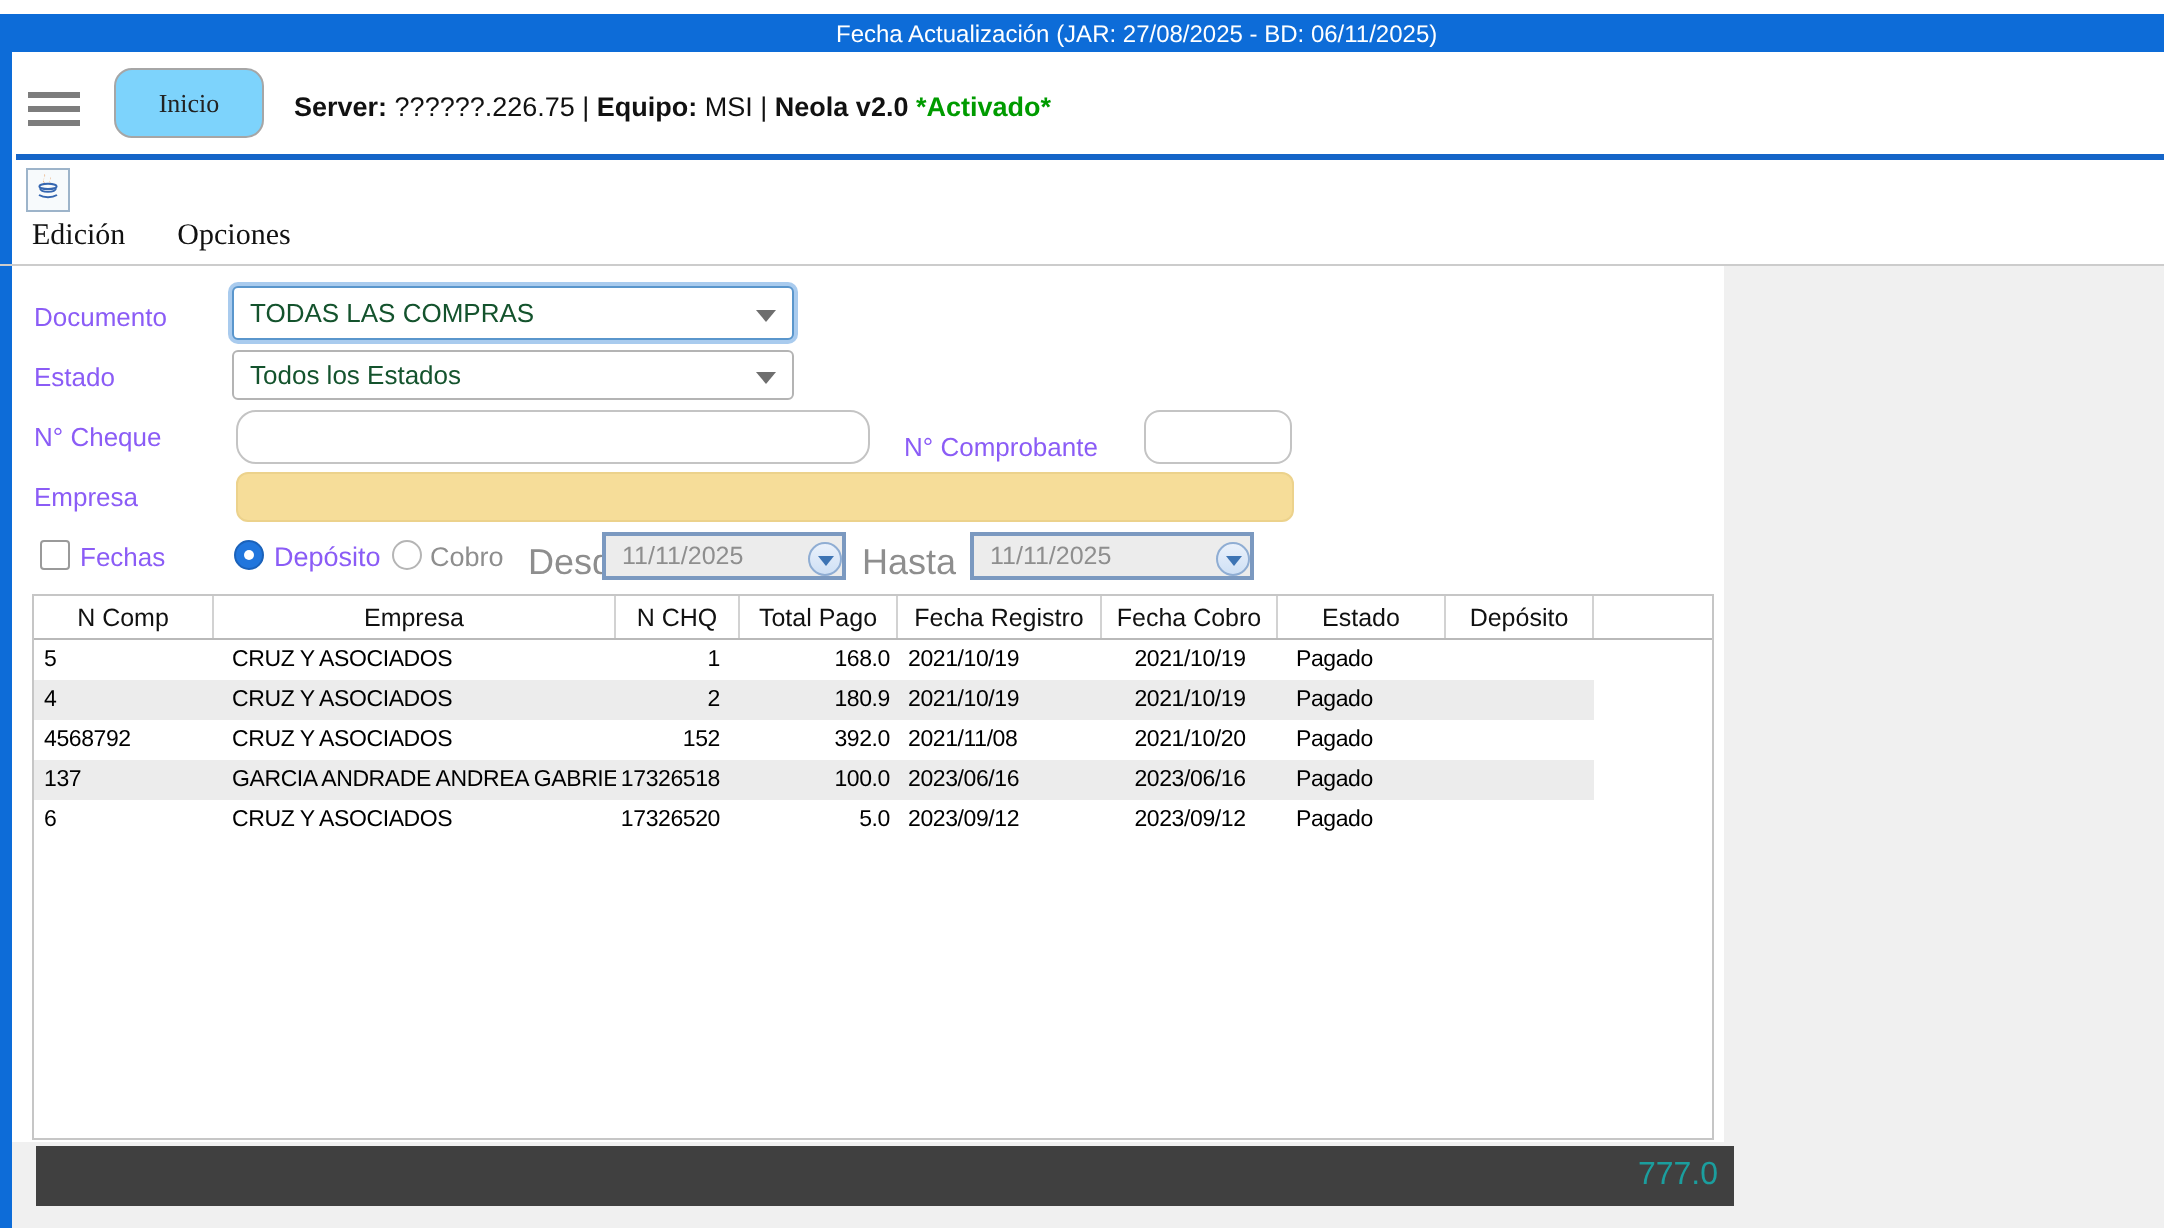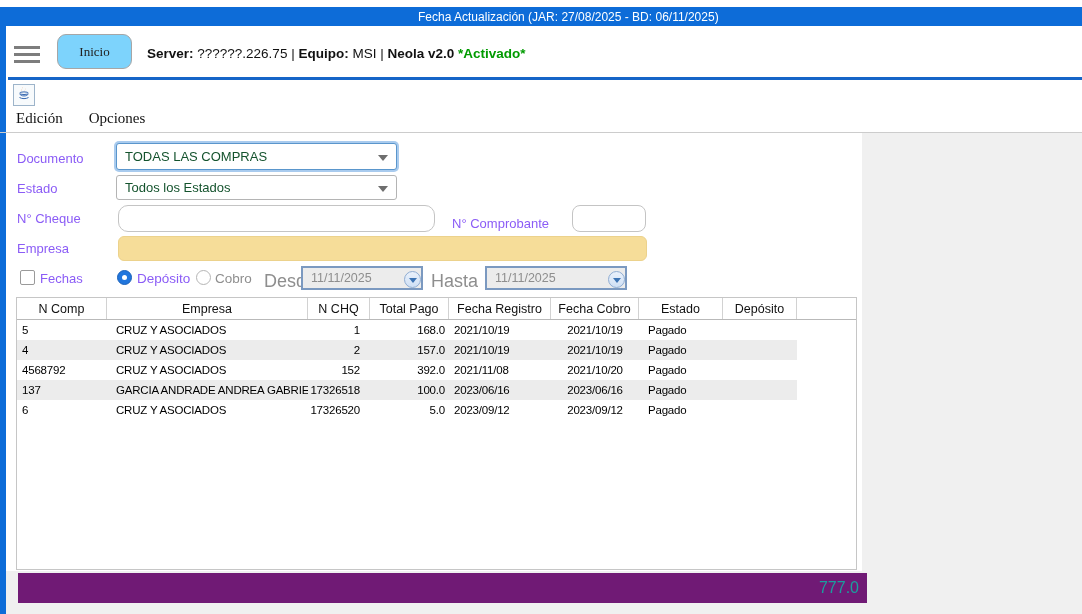--- a/index.html
+++ b/index.html
@@ -81,21 +81,21 @@
   .c1 { width:201px; padding-left:9px; }
   .c2 { width:62px;  justify-content:flex-end; padding-right:10px; }
   .c3 { width:79px;  justify-content:flex-end; padding-right:4px; }
   .c4 { width:102px; padding-left:5px; }
   .c5 { width:88px;  justify-content:center; }
   .c6 { width:84px;  padding-left:9px; }
   .c7 { width:74px;  padding-left:5px; }
   .hc.c0,.hc.c1,.hc.c2,.hc.c3,.hc.c4,.hc.c5,.hc.c6,.hc.c7 { padding:0; justify-content:center;text-align:right; }
 
   
-  .statusbar { position:absolute; left:18px; top:573px; width:849px; height:30px; background:#701a75;
+  .statusbar { position:absolute; left:18px; top:573px; width:849px; height:30px; background:#404040;
                display:flex; align-items:center; justify-content:flex-end; padding-right:8px;
                font-size:16px; color:#1b9e9e; }
 </style>
 </head>
 <body>
 
 <div class="window">
 
   <div class="titlebar">
     <span class="t-right">Fecha Actualización (JAR: 27/08/2025 - BD: 06/11/2025)</span>
@@ -196,21 +196,21 @@
       <div class="tc c3">168.0</div>
       <div class="tc c4">2021/10/19</div>
       <div class="tc c5">2021/10/19</div>
       <div class="tc c6">Pagado</div>
       <div class="tc c7"></div>
     </div>
     <div class="trow alt">
       <div class="tc c0">4</div>
       <div class="tc c1">CRUZ Y ASOCIADOS</div>
       <div class="tc c2">2</div>
-      <div class="tc c3">157.0</div>
+      <div class="tc c3">180.9</div>
       <div class="tc c4">2021/10/19</div>
       <div class="tc c5">2021/10/19</div>
       <div class="tc c6">Pagado</div>
       <div class="tc c7"></div>
     </div>
     <div class="trow">
       <div class="tc c0">4568792</div>
       <div class="tc c1">CRUZ Y ASOCIADOS</div>
       <div class="tc c2">152</div>
       <div class="tc c3">392.0</div>

